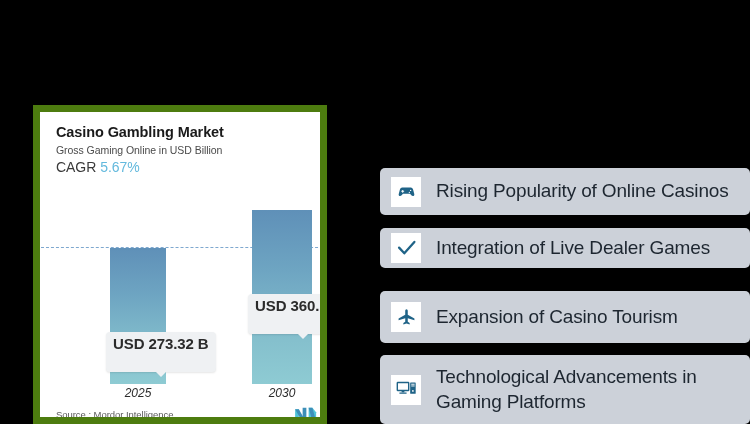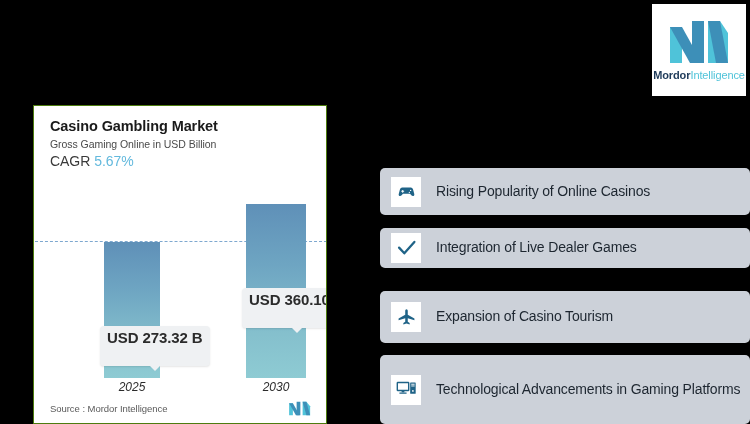--- a/index.html
+++ b/index.html
@@ -26,21 +26,21 @@
     white-space: nowrap;
   }
   .brand-word .b1 { color: #1f3b5a; font-weight: bold; }
   .brand-word .b2 { color: #4fc3d9; font-weight: normal; }
 
   
   .chart-card {
     position: absolute; left: 33px; top: 105px;
     width: 294px; height: 319px;
     background: #ffffff;
-    border: 1px solid #4d7c0f;
+    border: 7px solid #4d7c0f;
     overflow: hidden;
   }
   .chart-title {
     position: absolute; left: 16px; top: 12px;
     font-size: 14.5px; font-weight: bold; color: #1a1a1a;
     letter-spacing: -0.1px;
   }
   .chart-subtitle {
     position: absolute; left: 16px; top: 32px;
     font-size: 10.5px; color: #4a4a4a;
@@ -118,42 +118,29 @@
 
   .feature-icon {
     flex: 0 0 auto;
     width: 30px; height: 30px;
     margin-left: 11px; margin-right: 15px;
     background: #ffffff;
     display: flex; align-items: center; justify-content: center;
   }
   .feature-icon svg { display: block; }
   .feature-text {
-    font-size: 14px; color: #1d2630;
+    font-size: 19px; color: #1d2630;
     letter-spacing: -0.15px; line-height: 1.28;
   }
 </style>
 </head>
 <body>
 
 <div class="canvas">
 
-  <div class="brand-logo">
-    <svg class="brand-mark" viewBox="0 0 62 46">
-      <polygon points="2,44 2,8 14,8 14,44" fill="#4fc3d9"></polygon>
-      <polygon points="2,8 14,8 34,44 22,44" fill="#3d8fb8"></polygon>
-      <polygon points="34,44 34,8 22,8 22,44" fill="#4fc3d9" opacity="0"></polygon>
-      <polygon points="24,44 24,2 36,2 36,44" fill="#3d8fb8"></polygon>
-      <polygon points="40,44 40,2 52,2 60,14 60,44" fill="#4fc3d9"></polygon>
-      <polygon points="40,2 52,2 60,44 48,44" fill="#3d8fb8"></polygon>
-    </svg>
-    <div class="brand-word">
-      <span class="b1">Mordor</span><span class="b2">Intelligence</span>
-    </div>
-  </div>
 
   <div class="chart-card">
 
     <div class="chart-title">Casino Gambling Market</div>
     <div class="chart-subtitle">Gross Gaming Online in USD Billion</div>
     <div class="chart-cagr">
       <span>CAGR</span><span class="cagr-val">5.67%</span>
     </div>
 
     <div class="plot">

